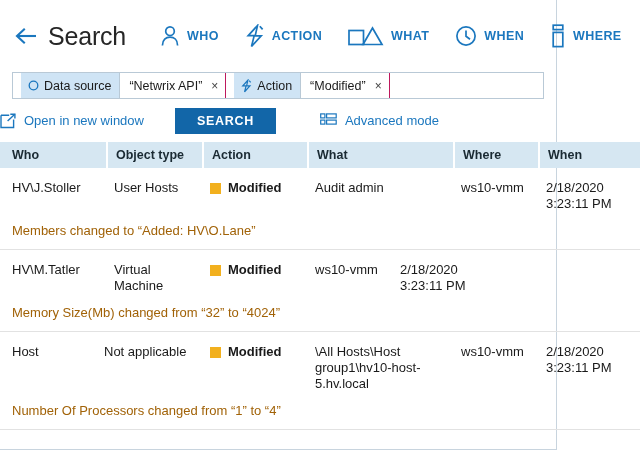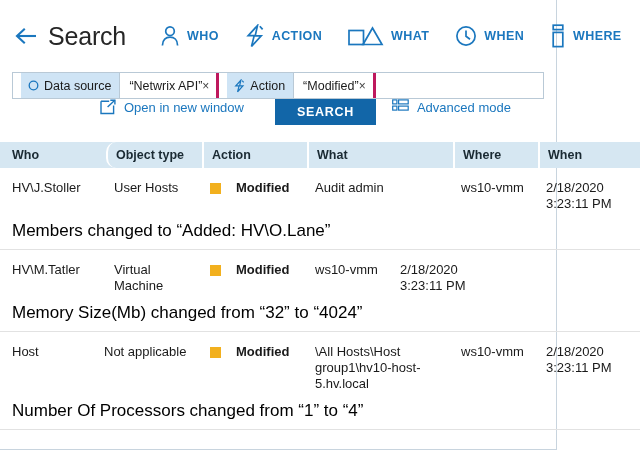--- a/index.html
+++ b/index.html
@@ -67,60 +67,59 @@
     height: 27px;
     border: 1px solid #b9c9d6;
     background: #fff;
     display: flex;
     align-items: stretch;
     padding: 0;
   }
   .chip {
     display: flex;
     align-items: stretch;
-    border-right: 3px solid #be185d;
+    border-right: 1px solid #be185d;
     height: 100%;
     padding-left: 8px;
   }
   .chip-key {
     display: flex;
     align-items: center;
     gap: 5px;
     background: #cfe4f5;
     padding: 0 8px 0 7px;
     font-size: 12.5px;
     color: #1a1a1a;
     white-space: nowrap;
     cursor: pointer;
   }
   .chip-val {
     display: flex;
     align-items: center;
-    gap: 0;
+    gap: 9px;
     background: #fff;
     padding: 0 7px 0 9px;
     font-size: 12.5px;
     color: #1a1a1a;
     white-space: nowrap;
     border-left: 1px solid #b9c9d6;
     cursor: pointer;
   }
   .chip-x {
     font-size: 12px;
     color: #444;
     line-height: 1;
     cursor: pointer;
   }
 
   
   .actions {
     display: flex;
-    align-items: flex-start;
+    align-items: center;
     height: 43px;
-    padding-left: 100px;
   }
   .link-btn {
     display: flex;
     align-items: center;
     gap: 8px;
     color: #1B77BE;
     font-size: 13px;
     cursor: pointer;
     white-space: nowrap;
   }
@@ -133,21 +132,21 @@
     height: 26px;
     padding: 0 22px;
     display: flex;
     align-items: center;
     justify-content: center;
     margin-left: 31px;
     cursor: pointer;
     border: none;
     font-family: "Liberation Sans", sans-serif;
   }
-  .adv-mode { margin-left: 16px; }
+  .adv-mode { margin-left: 44px; }
 
   
   .table { width: 640px; }
   .thead {
     display: flex;
     background: #d6e7f2;
     height: 26px;
     align-items: center;
     font-size: 12.5px;
     font-weight: bold;
@@ -156,21 +155,21 @@
   .thead .cell {
     height: 26px;
     display: flex;
     align-items: center;
     border-left: 2px solid #ffffff;
     padding-left: 8px;
   }
   .thead .cell:first-child { border-left: none; padding-left: 12px; }
 
   .col-who    { width: 106px; flex: 0 0 106px; }
-  .col-type   { width: 96px;  flex: 0 0 96px; border-radius: 10px; }
+  .col-type   { width: 96px;  flex: 0 0 96px; }
   .col-action { width: 105px; flex: 0 0 105px; }
   .col-what   { width: 146px; flex: 0 0 146px; }
   .col-where  { width: 85px;  flex: 0 0 85px; }
   .col-when   { width: 102px; flex: 0 0 102px; }
 
   .row-group { border-bottom: 1px solid #e2e2e2; }
   .trow {
     display: flex;
     padding-top: 12px;
     font-size: 13px;
@@ -179,32 +178,32 @@
   .trow .cell {
     padding-left: 8px;
     padding-right: 6px;
     line-height: 16px;
     word-break: break-word;
   }
   .trow .cell:first-child { padding-left: 12px; }
   .status {
     display: flex;
     align-items: flex-start;
-    gap: 15px;
+    gap: 7px;
     font-weight: bold;
   }
   .status-swatch {
     width: 11px; height: 11px;
     flex: 0 0 11px;
     margin-top: 3px;
     background: #F2B01E;
   }
   .detail {
-    font-size: 17px;
-    color: #000000;
+    font-size: 13px;
+    color: #a16207;
     padding: 11px 12px 11px 12px;
     line-height: 15px;
   }
 </style>
 </head>
 <body>
 
 <div class="page">
 
   <div class="header">

